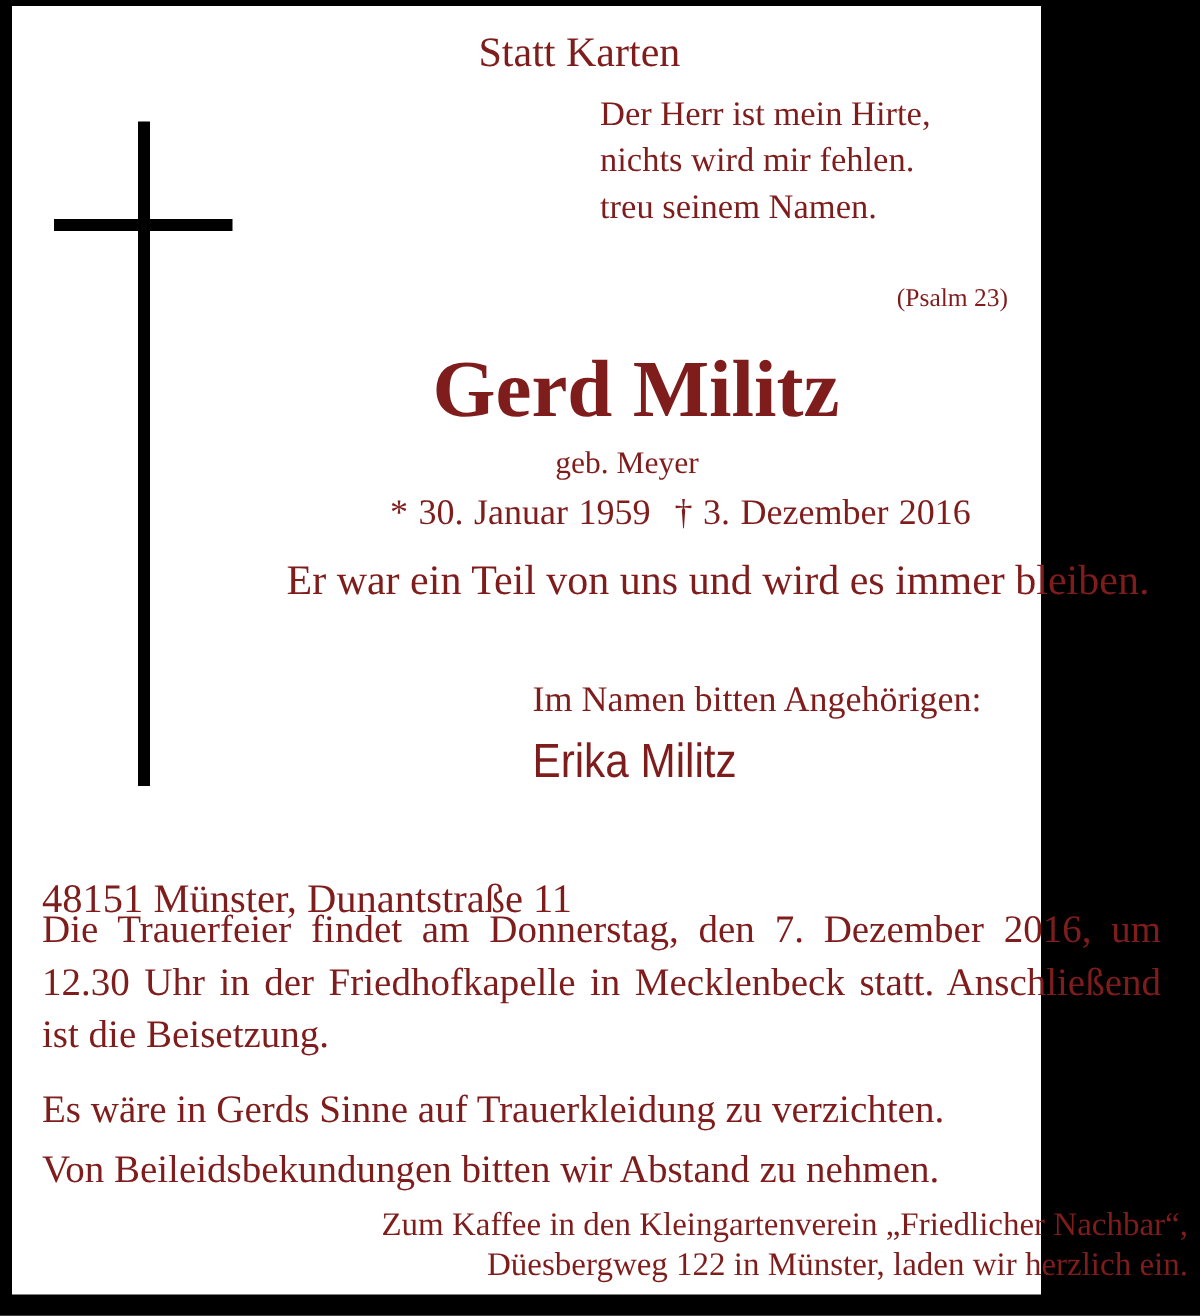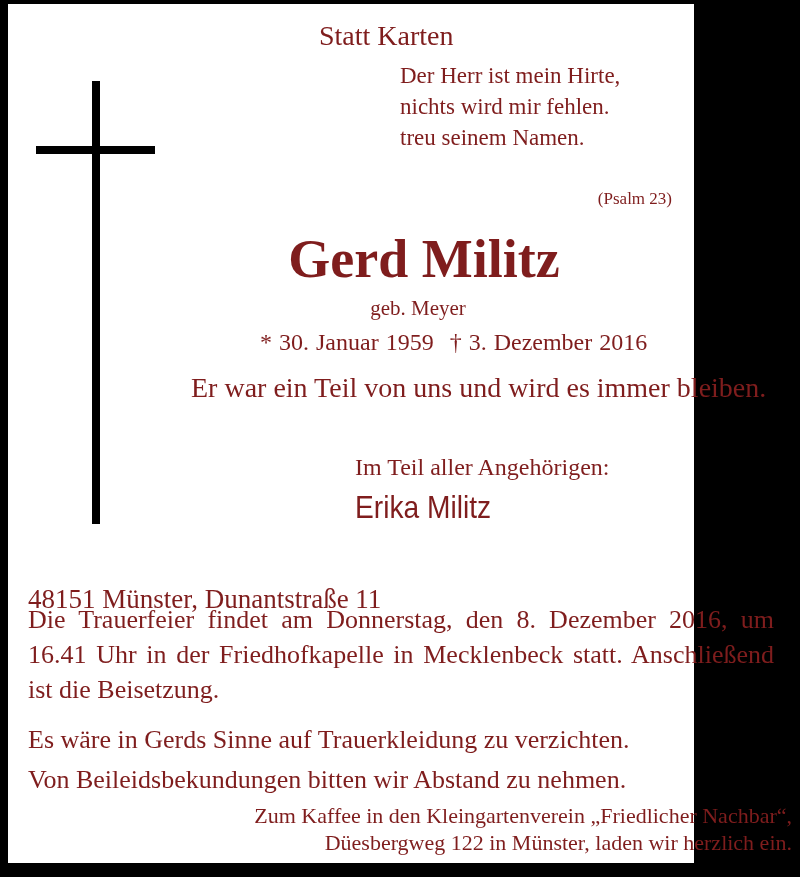--- a/index.html
+++ b/index.html
@@ -53,26 +53,26 @@
 
   <div class="abs name">Gerd Militz</div>
   <div class="abs geb">geb. Meyer</div>
 
   <div class="abs dates">
     <span>* 30. Januar 1959</span><span class="gap"></span><span>† 3. Dezember 2016</span>
   </div>
 
   <div class="abs memory">Er war ein Teil von uns und wird es immer bleiben.</div>
 
-  <div class="abs im-namen">Im Teil aller Angehörigen:</div>
+  <div class="abs im-namen">Im Namen bitten Angehörigen:</div>
   <div class="abs signer">Erika Militz</div>
 
   <div class="abs address">48151 Münster, Dunantstraße 11</div>
 
-  <div class="para p1">Die Trauerfeier findet am Donnerstag, den 8. Dezember 2016, um 16.41 Uhr in der Friedhofkapelle in Mecklenbeck statt. Anschließend ist die Beisetzung.</div>
+  <div class="para p1">Die Trauerfeier findet am Donnerstag, den 7. Dezember 2016, um 12.30 Uhr in der Friedhofkapelle in Mecklenbeck statt. Anschließend ist die Beisetzung.</div>
   <div class="para p2">Es wäre in Gerds Sinne auf Trauerkleidung zu verzichten.</div>
   <div class="para p3">Von Beileidsbekundungen bitten wir Abstand zu nehmen.</div>
 
   <div class="abs coffee">
     <div>Zum Kaffee in den Kleingartenverein „Friedlicher Nachbar“,</div>
     <div>Düesbergweg 122 in Münster, laden wir herzlich ein.</div>
   </div>
 
 </div>
 

